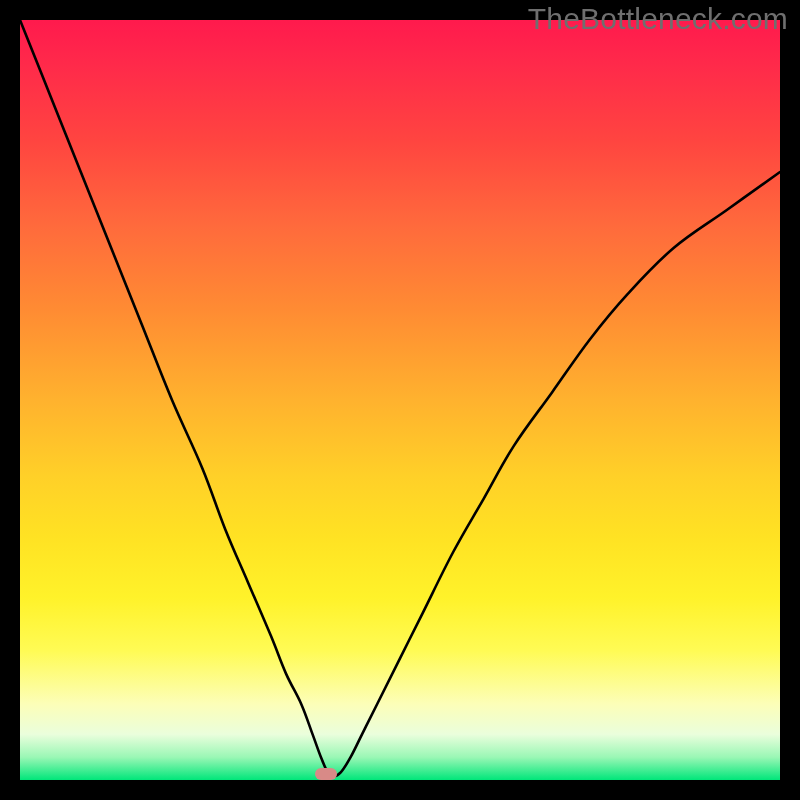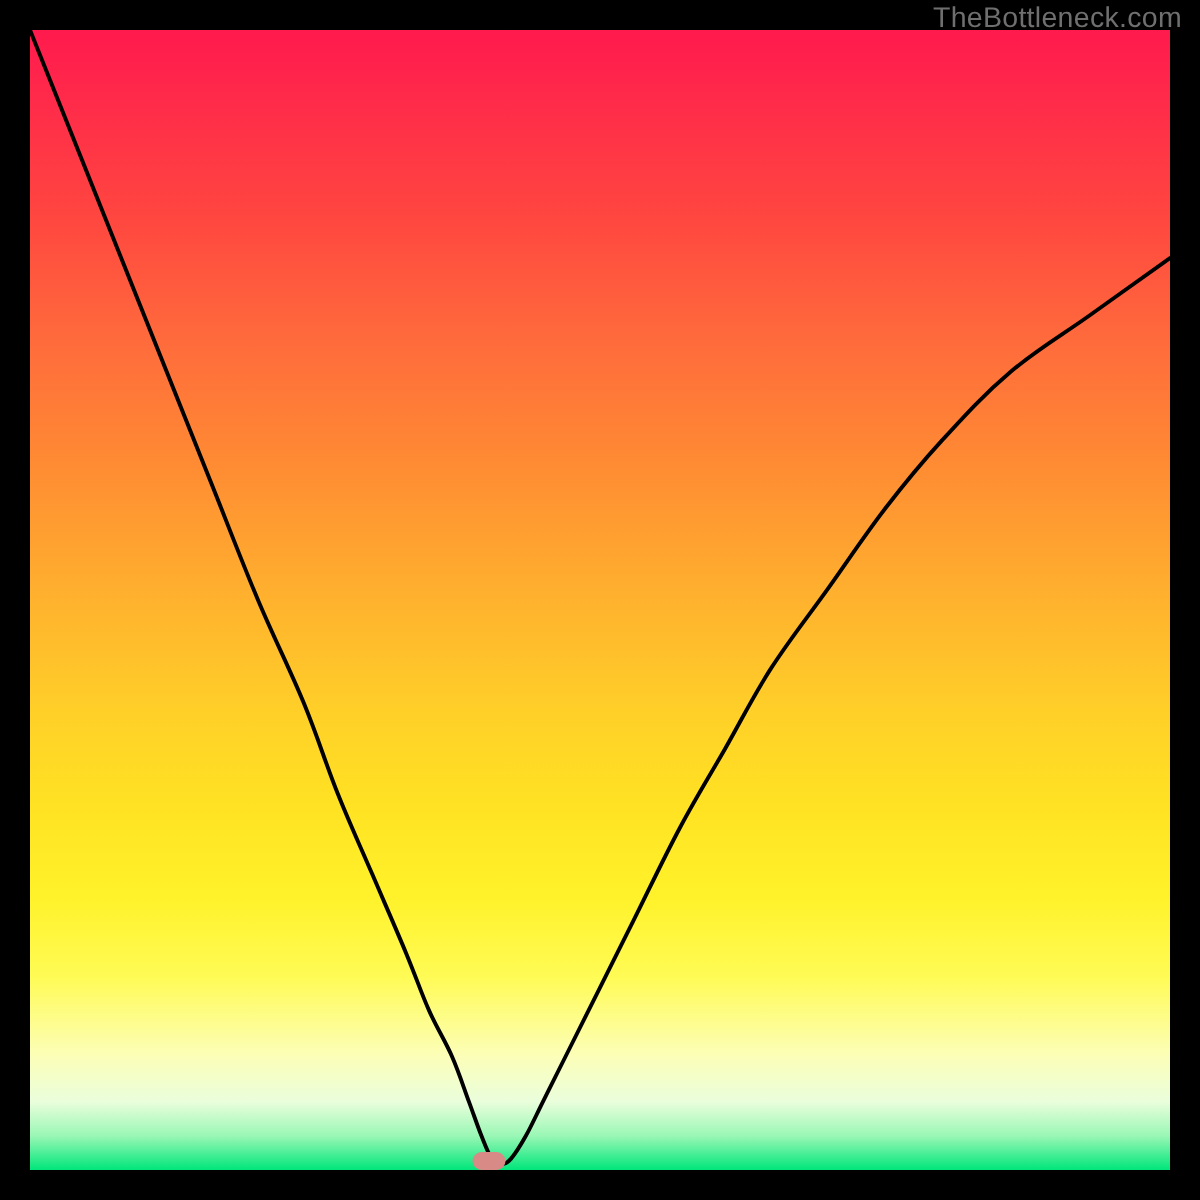--- a/index.html
+++ b/index.html
@@ -55,21 +55,21 @@
     width: 22px;
     height: 12px;
     background: #d88a87;
     border-radius: 6px;
   }
   .watermark {
     position: absolute;
     top: 2px;
     right: 12px;
     color: #6f6f6f;
-    font-size: 19px;
+    font-size: 30px;
     font-weight: 500;
     letter-spacing: 0.2px;
   }
 </style>
 </head>
 <body>
 
 <div class="frame">
   <div class="gradient"></div>
 

